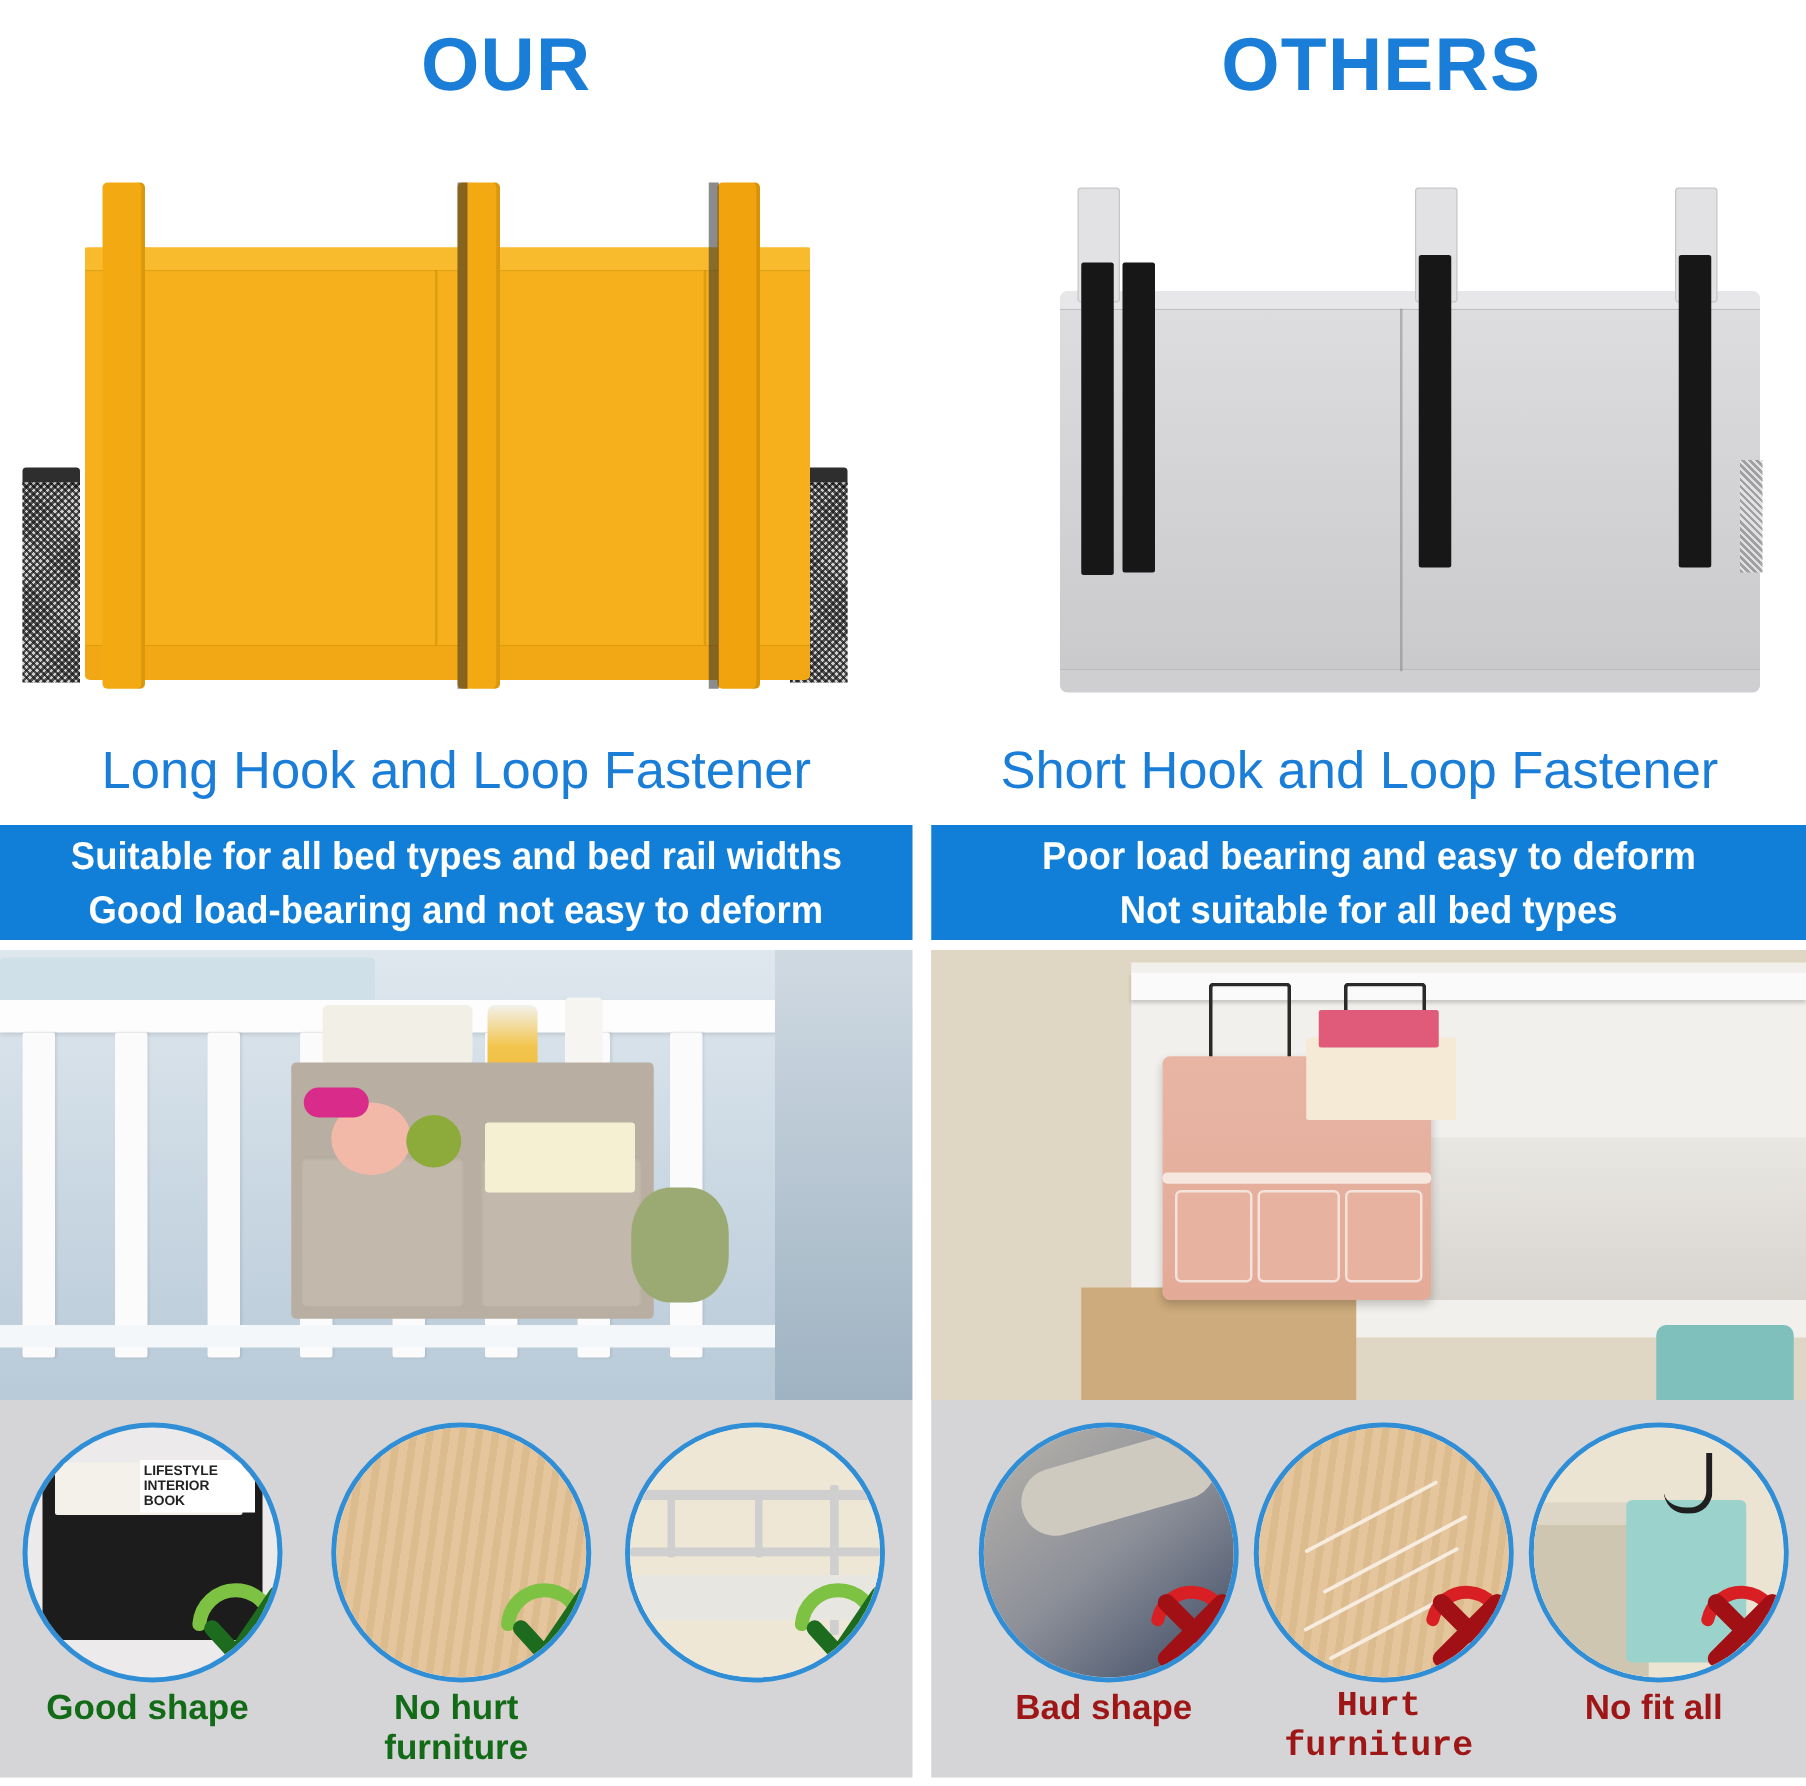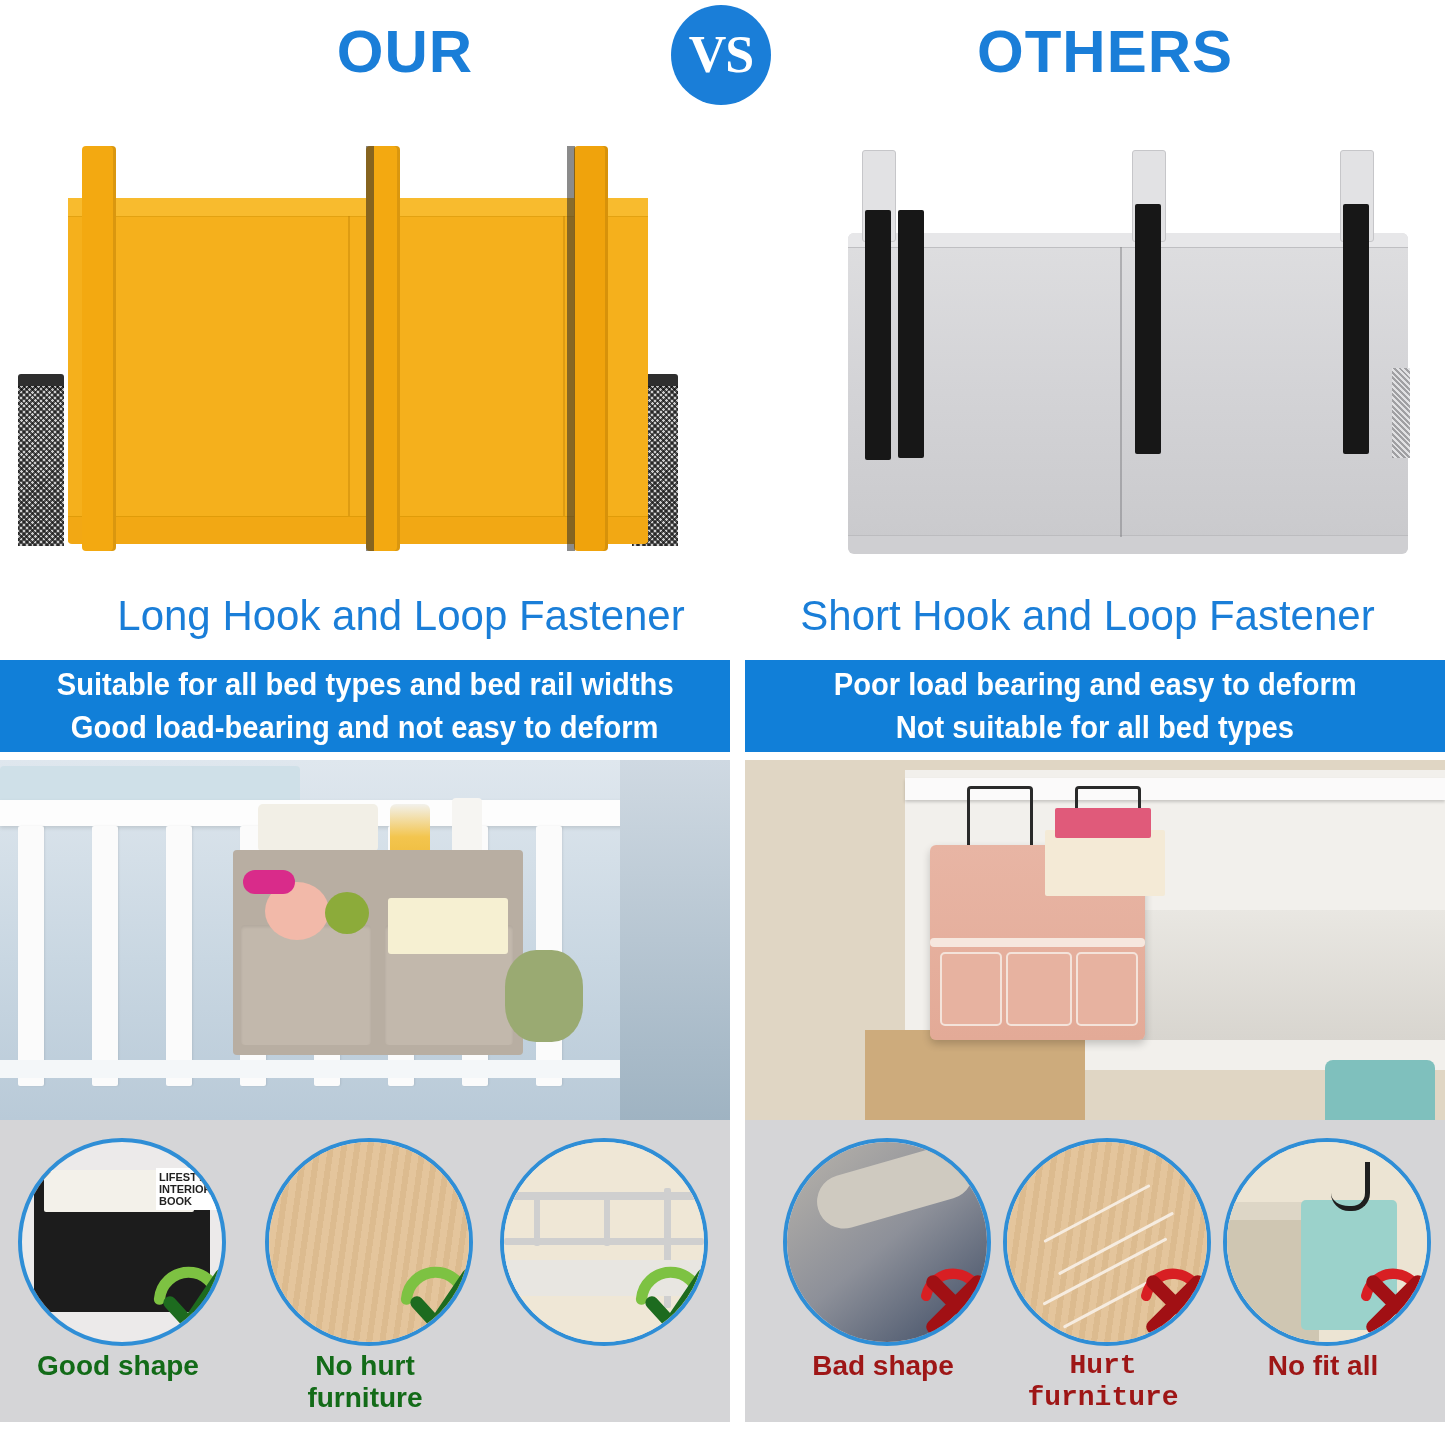--- a/index.html
+++ b/index.html
@@ -64,21 +64,21 @@
   
   .dim{position:absolute;left:700px;top:138px;width:110px;height:430px;}
   .dim-line{position:absolute;left:52px;width:3px;background:#1e6fad;}
   .dim-cap{position:absolute;left:30px;width:48px;height:3px;background:#1e6fad;}
   .dim-label{position:absolute;left:0;top:172px;width:110px;text-align:center;
     color:#1a7ed8;font-size:34px;font-weight:bold;line-height:40px;}
 
   
   .cap{position:absolute;top:580px;height:72px;color:#1a7ed8;font-size:42px;
     text-align:center;line-height:72px;white-space:nowrap;}
-  .cap.left{left:0;width:730px;margin-left:36px;}
+  .cap.left{left:0;width:730px;}
   .cap.right{left:730px;width:715px;}
 
   
   .banner{position:absolute;top:660px;height:92px;background:#117fd8;color:#fff;
     display:flex;flex-direction:column;align-items:center;justify-content:center;}
   .banner.left{left:0;width:730px;}
   .banner.right{left:745px;width:700px;}
   .banner div{font-size:31px;font-weight:bold;line-height:43px;white-space:nowrap;
     transform:scaleX(.94);}
 
@@ -137,43 +137,40 @@
   .mark{position:absolute;right:-8px;bottom:-2px;width:86px;height:86px;}
   .badge-label{position:absolute;top:212px;width:200px;text-align:center;
     font-size:28px;font-weight:bold;line-height:32px;}
   .lbl-good{color:#136b18;}
   .lbl-bad{color:#9e1616;}
 
   
   .c-black-org{position:absolute;left:12px;top:30px;width:176px;height:140px;background:#1c1c1c;border-radius:4px;}
   .c-books{position:absolute;left:22px;top:28px;width:150px;height:42px;background:#f3f1ea;border-radius:2px;}
   .c-book-txt{position:absolute;left:90px;top:26px;width:86px;font-size:11px;font-weight:bold;
-    color:#222;line-height:12px;background:#fff;padding:3px;margin-left:44px;}
+    color:#222;line-height:12px;background:#fff;padding:3px;}
   .c-wood{position:absolute;inset:0;
     background:repeating-linear-gradient(98deg,#e4c59c 0 7px,#dcbb8f 7px 13px);}
   .c-scratch{position:absolute;height:3px;background:#f6ece0;transform:rotate(-28deg);border-radius:2px;}
   .c-railing{position:absolute;inset:0;background:#efe7d6;}
   .c-rail-bar{position:absolute;background:#cfcfcf;border-radius:2px;}
   .c-bedframe{position:absolute;left:0;bottom:46px;width:200px;height:36px;background:#e8e6e1;}
   .c-deform{position:absolute;inset:0;background:linear-gradient(140deg,#b9b4ab 0%,#8d9099 50%,#3c4a63 100%);}
   .c-deform-roll{position:absolute;left:28px;top:18px;width:160px;height:54px;background:#cfcac0;
     border-radius:28px;transform:rotate(-16deg);}
   .c-hookbag{position:absolute;inset:0;background:#ece4d3;}
   .c-teal-bag{position:absolute;left:74px;top:58px;width:96px;height:130px;background:#9bd2cb;border-radius:5px;}
   .c-hook{position:absolute;left:104px;top:20px;width:34px;height:44px;
     border:5px solid #1f1f1f;border-top:none;border-left:none;border-radius:0 0 18px 18px;}
 </style>
 </head>
 <body>
 
 <div class="header">
   <div class="hdr-our">OUR</div>
-  <div class="vs-badge">
-    <span>VS</span>
-  </div>
   <div class="hdr-others">OTHERS</div>
 </div>
 
 <div class="prod-row">
 
   <div class="yellow-wrap">
     <div class="mesh-cap" style="left:0px;top:236px;"></div>
     <div class="mesh" style="left:0px;top:248px;"></div>
     <div class="mesh-cap" style="left:614px;top:236px;"></div>
     <div class="mesh" style="left:614px;top:248px;"></div>

